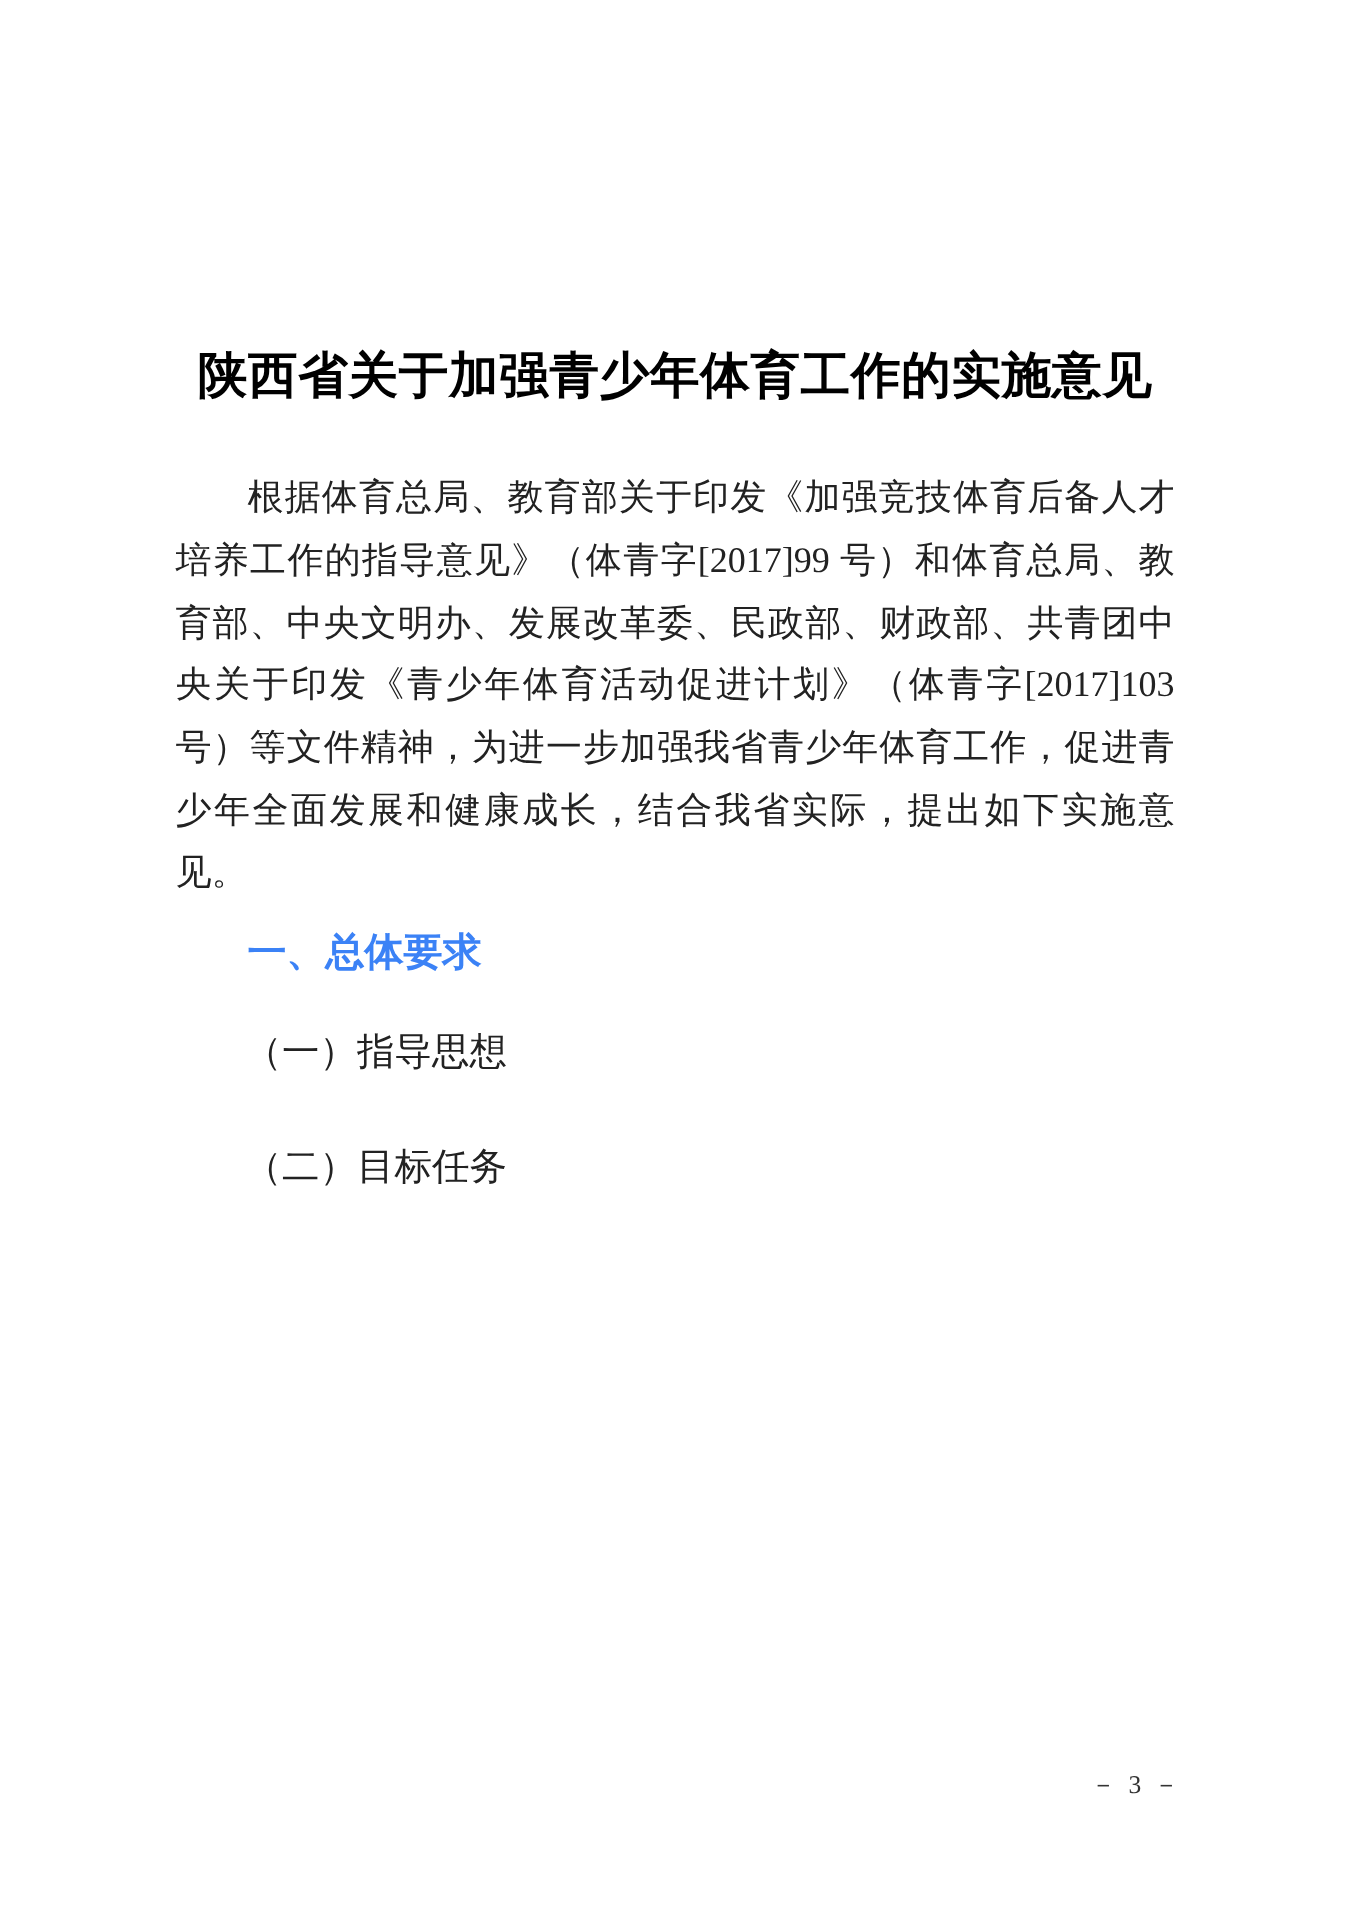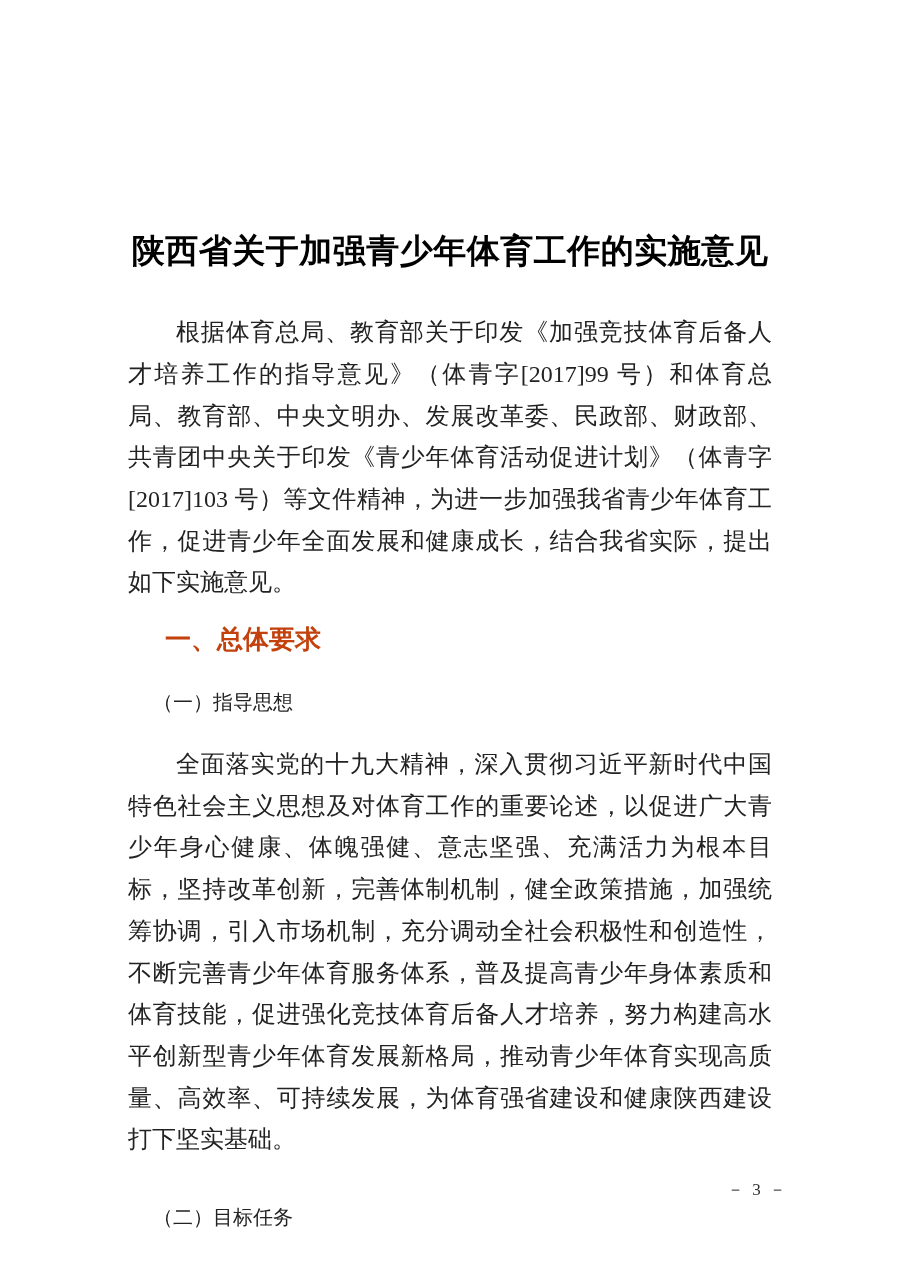--- a/index.html
+++ b/index.html
@@ -23,42 +23,42 @@
     padding-top: 204px;
     font-size: 33px;
     line-height: 50px;
     font-weight: 700;
     text-align: center;
     letter-spacing: 0.5px;
     color: #000000;
     font-family: "Liberation Serif", "DejaVu Serif", serif;
   }
   .body-para {
-    margin: 15px;
+    margin: 4px;
     font-size: 24px;
     line-height: 41.7px;
     text-align: justify;
     text-indent: 2em;
     color: #222222;
     font-weight: 400;
   }
   .para-intro {
     margin-top: 36px;
   }
   .section-heading {
     margin-top: 10px;
     font-size: 26px;
     line-height: 41.7px;
     font-weight: 700;
     text-indent: 2em;
-    color: #c2410c;
+    color: #3b82f6;
     font-family: "Liberation Sans", "DejaVu Sans", sans-serif;
   }
   .sub-heading {
-    font-size: 20px;
+    font-size: 25px;
     line-height: 41.7px;
     font-weight: 400;
     text-indent: 2em;
     color: #222222;
     font-family: "Liberation Serif", "DejaVu Serif", serif;
   }
   .sub-heading-2 {
     margin-top: 36px;
   }
   .page-number {
@@ -78,20 +78,19 @@
 <div class="page">
 
   <h1 class="doc-title">陕西省关于加强青少年体育工作的实施意见</h1>
 
   <p class="body-para para-intro">根据体育总局、教育部关于印发《加强竞技体育后备人才培养工作的指导意见》（体青字[2017]99 号）和体育总局、教育部、中央文明办、发展改革委、民政部、财政部、共青团中央关于印发《青少年体育活动促进计划》（体青字[2017]103 号）等文件精神，为进一步加强我省青少年体育工作，促进青少年全面发展和健康成长，结合我省实际，提出如下实施意见。</p>
 
   <h2 class="section-heading">一、总体要求</h2>
 
   <h3 class="sub-heading">（一）指导思想</h3>
 
-  <p class="body-para">全面落实党的十九大精神，深入贯彻习近平新时代中国特色社会主义思想及对体育工作的重要论述，以促进广大青少年身心健康、体魄强健、意志坚强、充满活力为根本目标，坚持改革创新，完善体制机制，健全政策措施，加强统筹协调，引入市场机制，充分调动全社会积极性和创造性，不断完善青少年体育服务体系，普及提高青少年身体素质和体育技能，促进强化竞技体育后备人才培养，努力构建高水平创新型青少年体育发展新格局，推动青少年体育实现高质量、高效率、可持续发展，为体育强省建设和健康陕西建设打下坚实基础。</p>
 
   <h3 class="sub-heading sub-heading-2">（二）目标任务</h3>
 
 
   <div class="page-number">－ 3 －</div>
 
 </div>
 
 </body></html>

